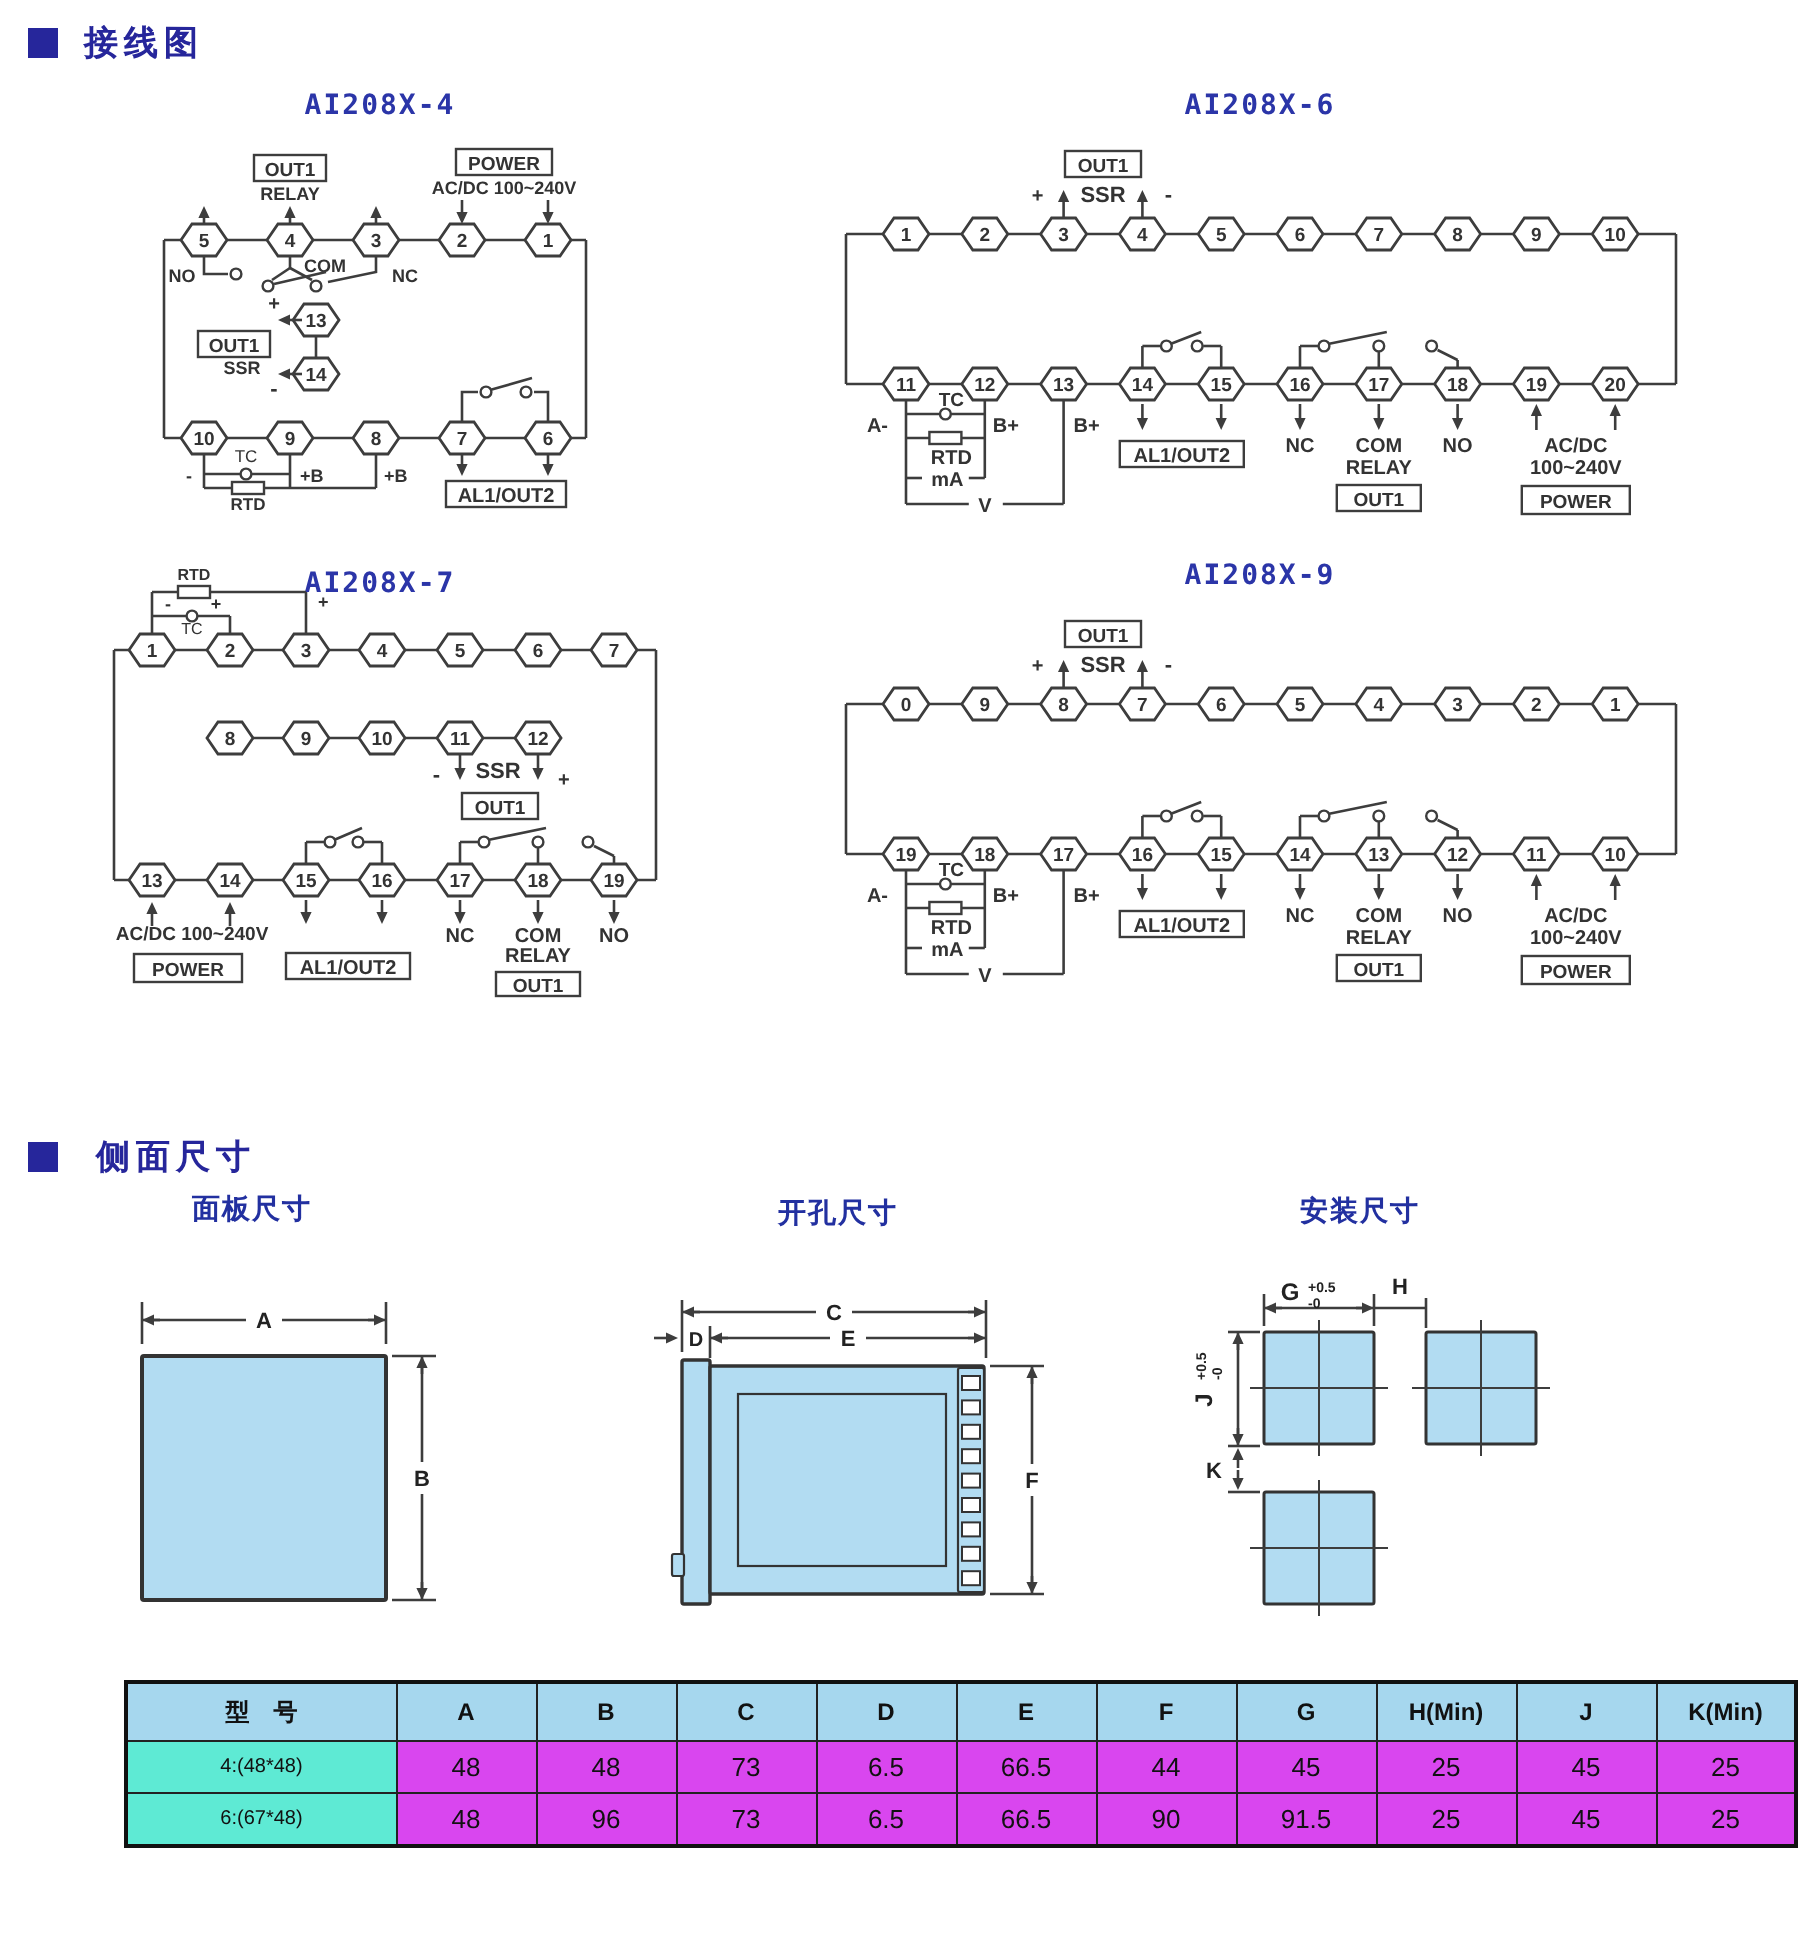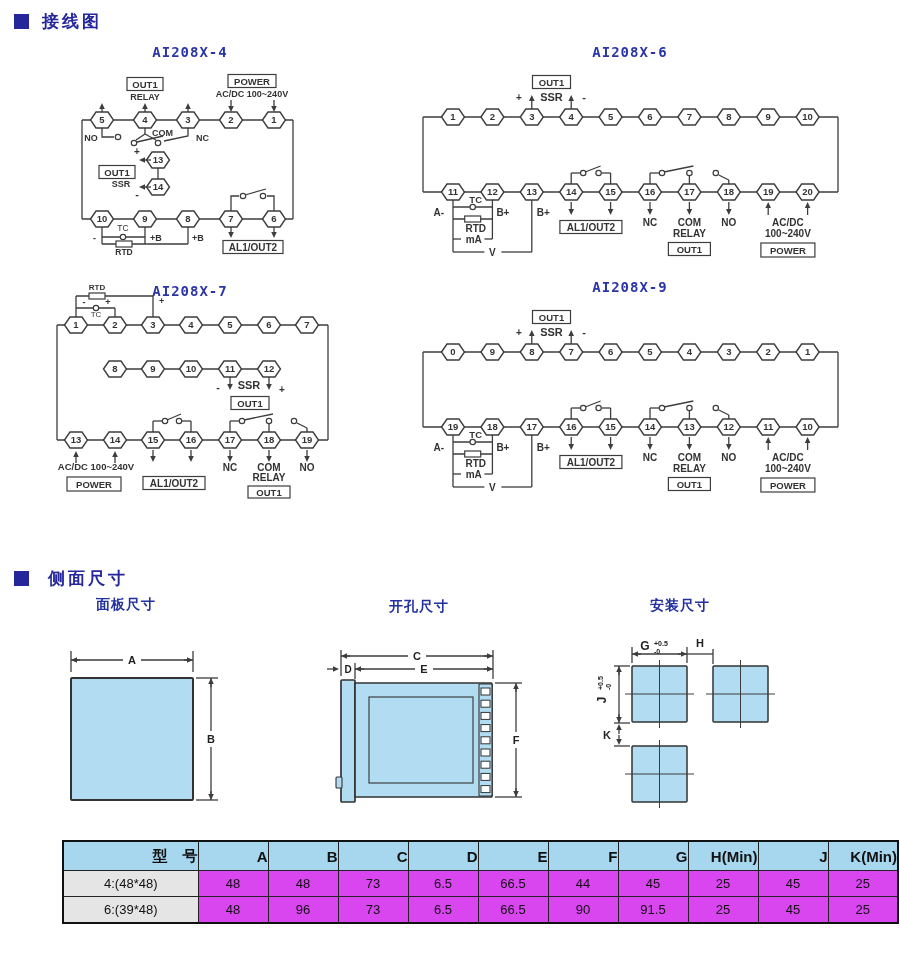--- a/index.html
+++ b/index.html
@@ -4,23 +4,23 @@
 <style>
   html,body{margin:0;padding:0;background:#fff;}
   body{width:900px;height:974px;position:relative;font-family:"Liberation Sans",sans-serif;overflow:hidden;}
   #draw{position:absolute;left:0;top:0;}
   .sec-head{position:absolute;display:flex;align-items:center;gap:19px;}
   .bullet{width:15px;height:15px;background:#26269b;display:inline-block;}
   .sec-title{font-size:17px;font-weight:bold;color:#26269b;letter-spacing:3px;}
   .sub-title{position:absolute;width:110px;text-align:center;font-size:14px;font-weight:bold;color:#2230a0;letter-spacing:1px;}
   #spec-table{position:absolute;left:62px;top:840px;width:835px;border-collapse:collapse;table-layout:fixed;border:2px solid #111;}
   #spec-table th,#spec-table td{border:1px solid #222;text-align:center;vertical-align:middle;color:#111;padding:0;}
-  #spec-table th{height:28px;font-size:15px;font-weight:bold;background:#a6d7ee;text-align:right;}
+  #spec-table th{height:28px;font-size:12px;font-weight:bold;background:#a6d7ee;}
   #spec-table td{height:25px;font-size:13px;background:#d946ef;}
-  #spec-table td.rowhead{background:#e5e5e5;font-size:13px;}
+  #spec-table td.rowhead{background:#5eead4;font-size:10px;}
 </style>
 </head>
 <body>
 
 <svg id="draw" width="900" height="974" viewBox="0 0 900 974">
     <g>
       <text x="190" y="57" text-anchor="middle" font-size="14" fill="#2b35a8" font-family="&quot;DejaVu Sans Mono&quot;,monospace" font-weight="bold" letter-spacing="1">AI208X-4</text>
       <line x1="82" y1="120" x2="293" y2="120" stroke="#3d3d3d" stroke-width="1.3"></line>
       <line x1="82" y1="120" x2="82" y2="219" stroke="#3d3d3d" stroke-width="1.3"></line>
       <line x1="82" y1="219" x2="293" y2="219" stroke="#3d3d3d" stroke-width="1.3"></line>
@@ -605,21 +605,21 @@
         <td>73</td>
         <td>6.5</td>
         <td>66.5</td>
         <td>44</td>
         <td>45</td>
         <td>25</td>
         <td>45</td>
         <td>25</td>
       </tr>
       <tr>
-        <td class="rowhead">6:(39*48)</td>
+        <td class="rowhead">6:(67*48)</td>
         <td>48</td>
         <td>96</td>
         <td>73</td>
         <td>6.5</td>
         <td>66.5</td>
         <td>90</td>
         <td>91.5</td>
         <td>25</td>
         <td>45</td>
         <td>25</td>

